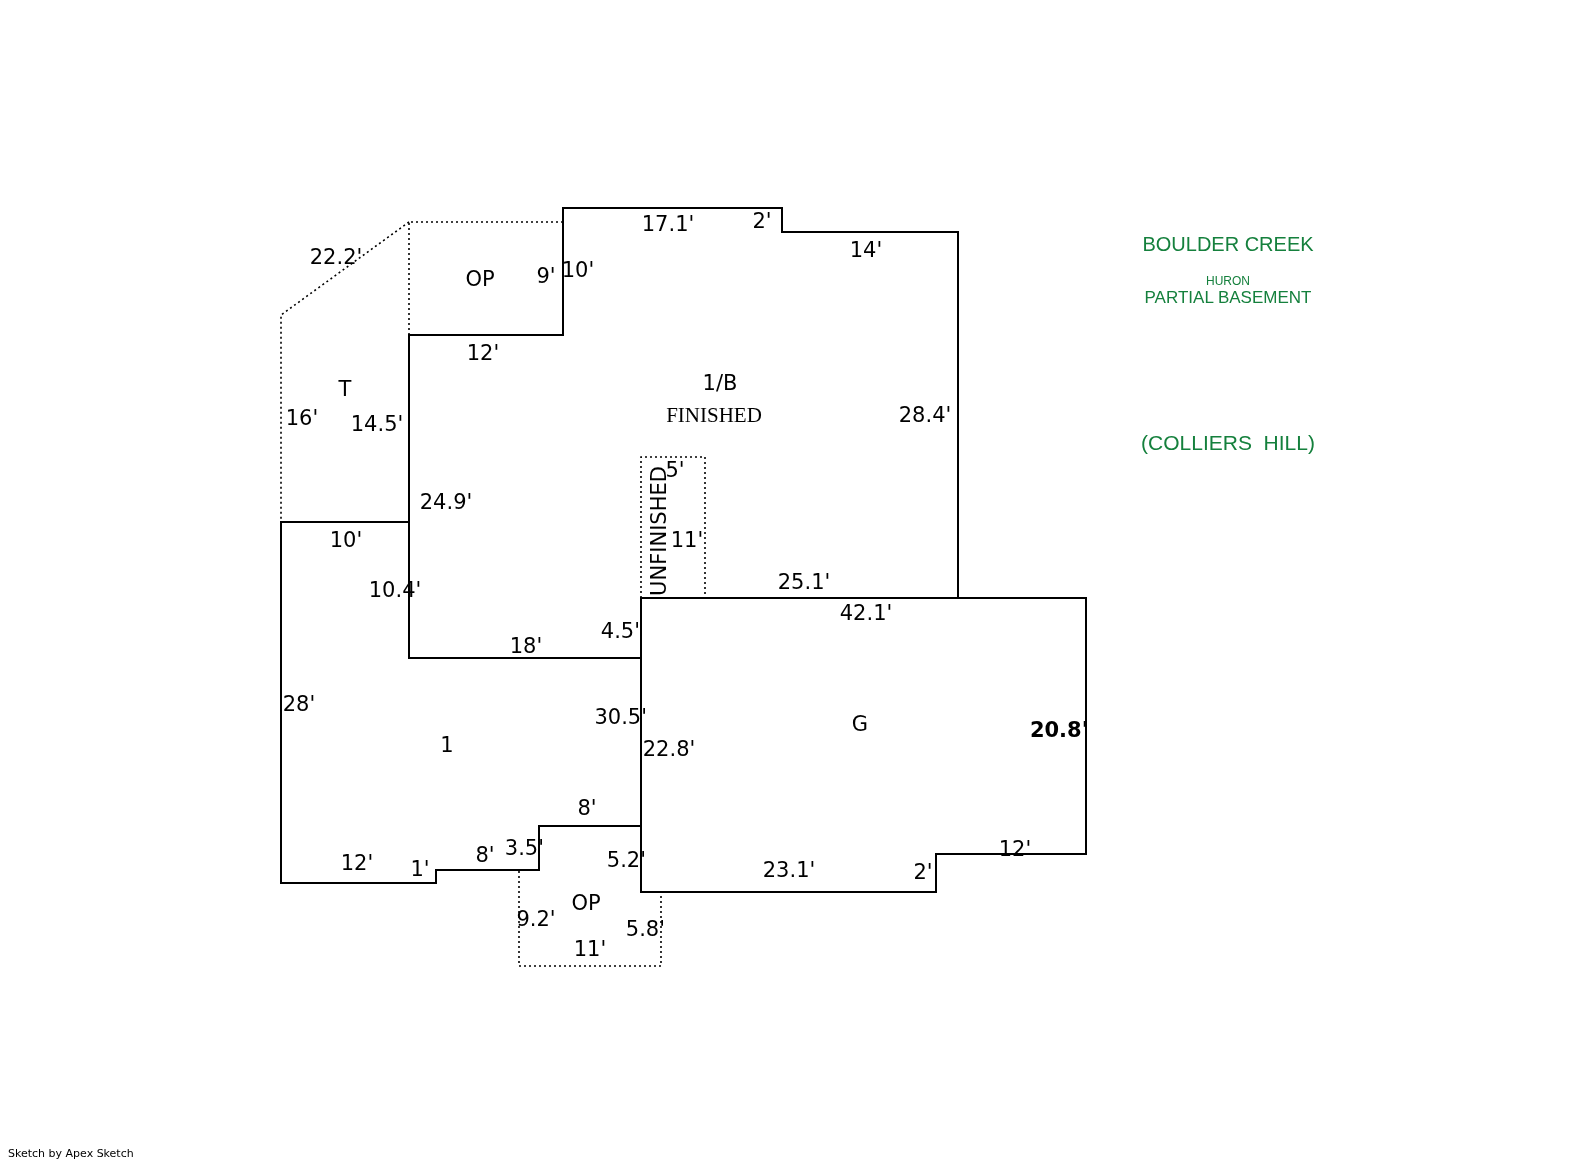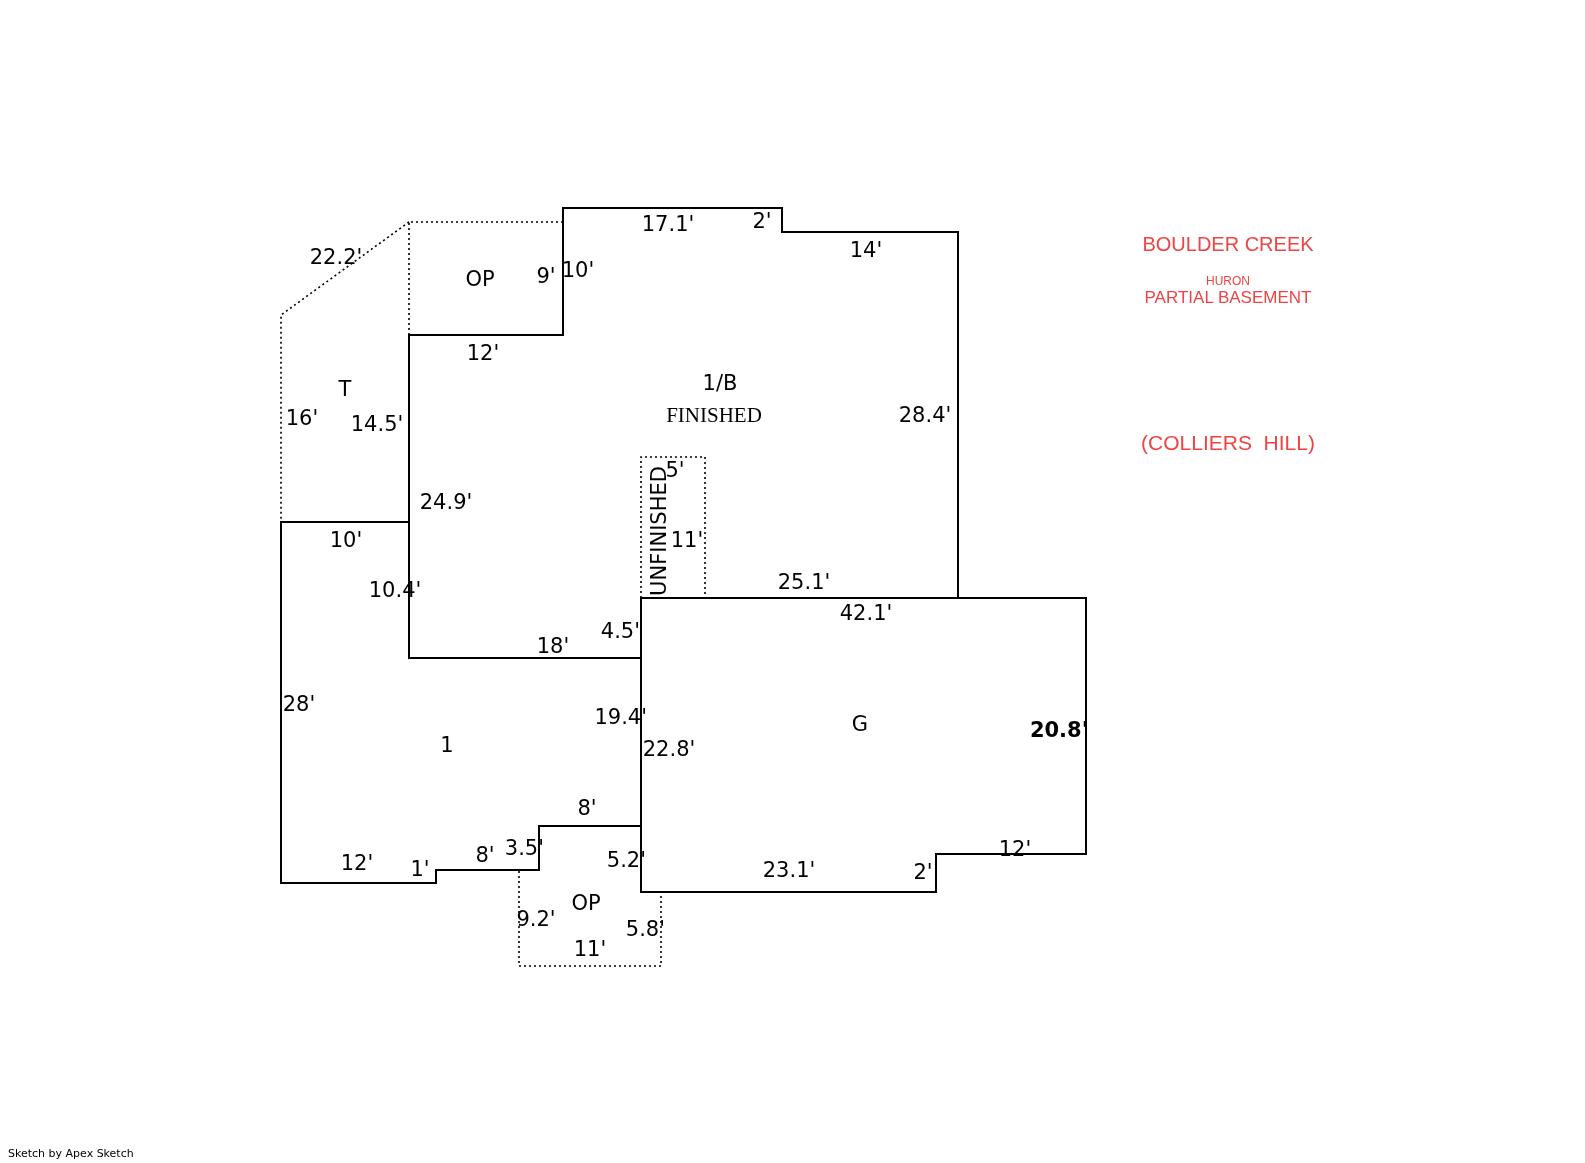--- a/index.html
+++ b/index.html
@@ -18,21 +18,21 @@
     position:absolute;
     white-space:pre;
     color:#000000;
     font-size:21px;
     line-height:1;
   }
   .titleblock div{
     position:absolute;
     left:1040px;width:376px;
     text-align:center;
-    color:#ef4444;
+    color:#15803d;
     font-family:"Liberation Sans","DejaVu Sans",sans-serif;
     white-space:pre;
     line-height:1.1;
   }
   .tb-model{top:233px;font-size:20px;}
   .tb-elev{top:275px;font-size:12px;}
   .tb-base{top:289px;font-size:17px;}
   .tb-comm{top:431px;font-size:21px;}
   .watermark{
     position:absolute;
@@ -71,23 +71,23 @@
       <span class="lbl" style="left: 377px; top: 424px; transform: translate(-50%, -50%);">14.5'</span>
       <span class="lbl" style="left: 925px; top: 415px; transform: translate(-50%, -50%);">28.4'</span>
       <span class="lbl" style="left: 446px; top: 502px; transform: translate(-50%, -50%);">24.9'</span>
       <span class="lbl" style="left: 675px; top: 470px; transform: translate(-50%, -50%);">5'</span>
       <span class="lbl" style="left: 687px; top: 540px; transform: translate(-50%, -50%);">11'</span>
       <span class="lbl" style="left: 804px; top: 582px; transform: translate(-50%, -50%);">25.1'</span>
       <span class="lbl" style="left: 866px; top: 613px; transform: translate(-50%, -50%);">42.1'</span>
       <span class="lbl" style="left: 346px; top: 540px; transform: translate(-50%, -50%);">10'</span>
       <span class="lbl" style="left: 395px; top: 590px; transform: translate(-50%, -50%);">10.4'</span>
       <span class="lbl" style="left: 640px; top: 631px; transform: translate(-100%, -50%);">4.5'</span>
-      <span class="lbl" style="left: 526px; top: 646px; transform: translate(-50%, -50%); margin-left: 27px;">18'</span>
+      <span class="lbl" style="left: 526px; top: 646px; transform: translate(-50%, -50%);">18'</span>
       <span class="lbl" style="left: 299px; top: 704px; transform: translate(-50%, -50%);">28'</span>
-      <span class="lbl" style="left: 647px; top: 717px; transform: translate(-100%, -50%);">19.4'</span>
+      <span class="lbl" style="left: 647px; top: 717px; transform: translate(-100%, -50%);">30.5'</span>
       <span class="lbl" style="left: 669px; top: 749px; transform: translate(-50%, -50%);">22.8'</span>
       <span class="lbl" style="left: 1059px; top: 730px; transform: translate(-50%, -50%); font-weight: bold;">20.8'</span>
       <span class="lbl" style="left: 587px; top: 808px; transform: translate(-50%, -50%);">8'</span>
       <span class="lbl" style="left: 544px; top: 848px; transform: translate(-100%, -50%);">3.5'</span>
       <span class="lbl" style="left: 485px; top: 855px; transform: translate(-50%, -50%);">8'</span>
       <span class="lbl" style="left: 420px; top: 869px; transform: translate(-50%, -50%);">1'</span>
       <span class="lbl" style="left: 357px; top: 863px; transform: translate(-50%, -50%);">12'</span>
       <span class="lbl" style="left: 646px; top: 860px; transform: translate(-100%, -50%);">5.2'</span>
       <span class="lbl" style="left: 789px; top: 870px; transform: translate(-50%, -50%);">23.1'</span>
       <span class="lbl" style="left: 923px; top: 872px; transform: translate(-50%, -50%);">2'</span>

